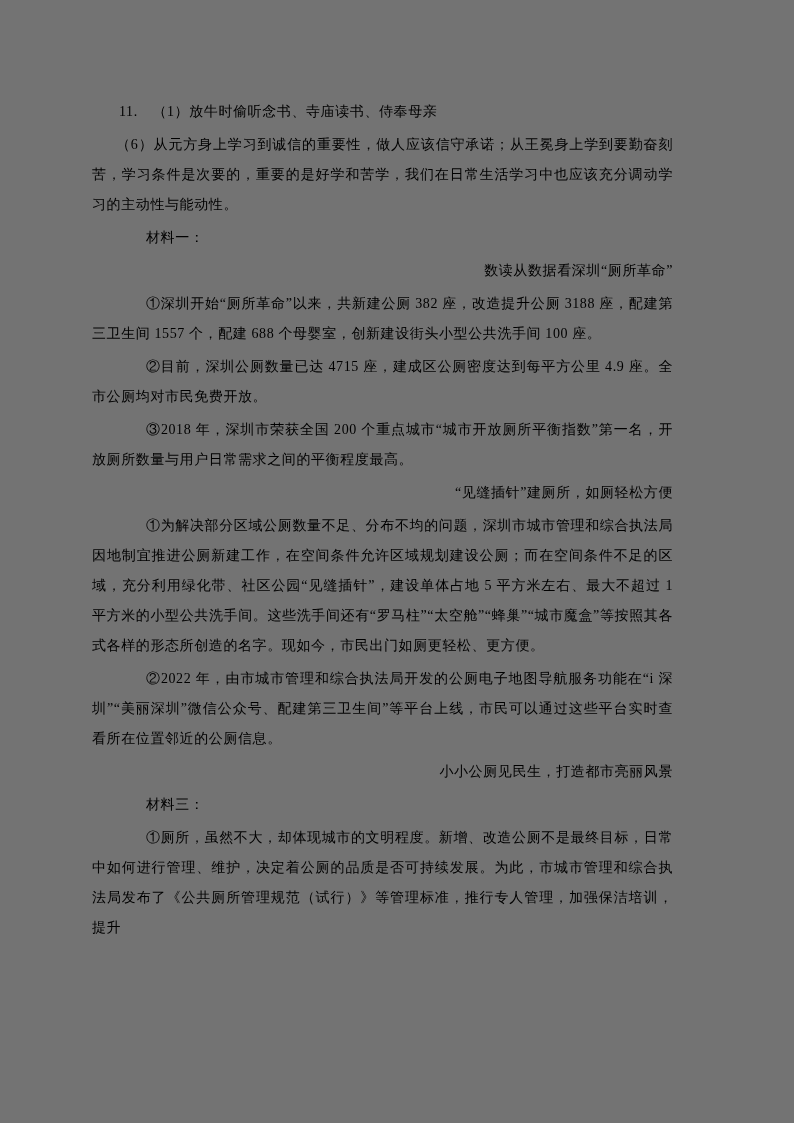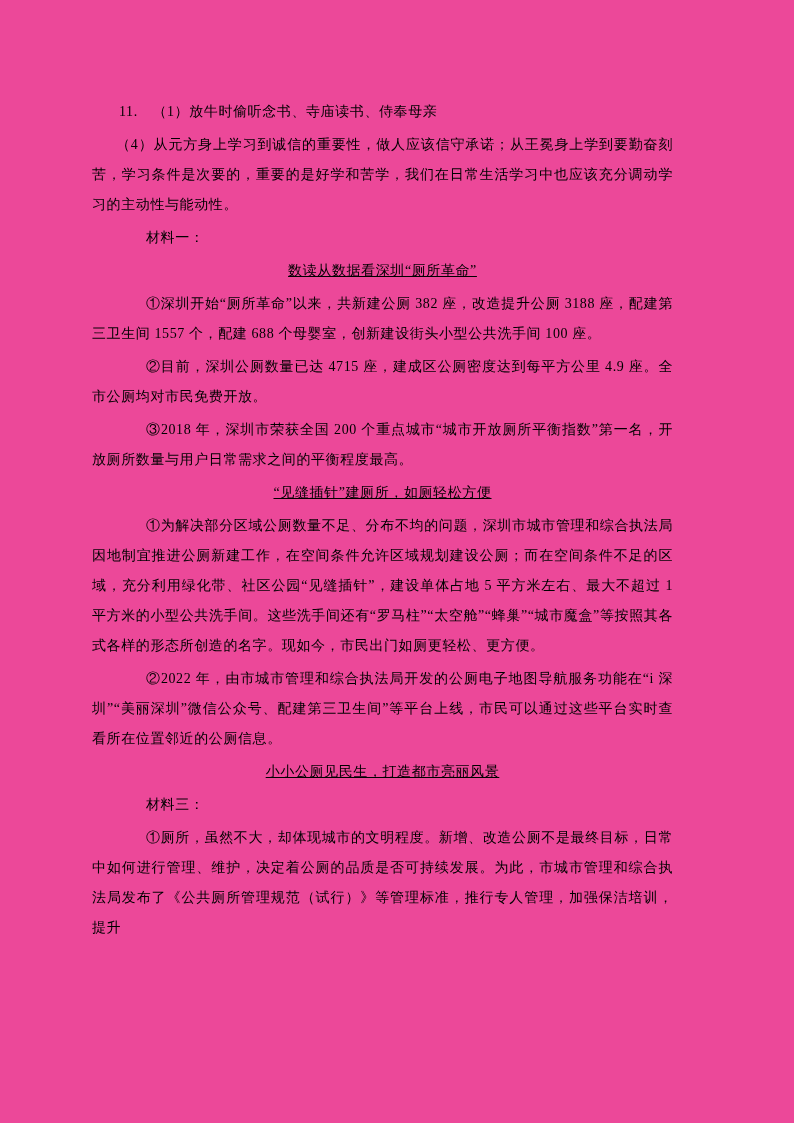--- a/index.html
+++ b/index.html
@@ -4,21 +4,21 @@
 <style>
   html, body {
     margin: 0;
     padding: 0;
     background: #ffffff;
   }
   .doc {
     position: relative;
     width: 794px;
     height: 1123px;
-    background: #ec4899;
+    background: #737373;
     color: #000000;
     font-family: "Liberation Serif", "DejaVu Serif", serif;
     overflow: hidden;
     box-sizing: border-box;
   }
   .text-area {
     box-sizing: border-box;
     padding: 97px 121px 0 92px;
   }
   .para {
@@ -26,33 +26,32 @@
     font-size: 14px;
     line-height: 30px;
     letter-spacing: 0.6px;
     text-align: justify;
     word-break: break-all;
   }
   .indent-list { text-indent: 27px; }   
   .indent-sub  { text-indent: 24px; }   
   .indent-body { text-indent: 54px; }   
   .center {
-    text-align: center;
+    text-align: right;
     text-indent: 0;
-    text-decoration: underline;
   }
 </style>
 </head>
 <body>
 
 <div class="doc">
   <div class="text-area">
 
     <p class="para indent-list">11.　（1）放牛时偷听念书、寺庙读书、侍奉母亲</p>
-    <p class="para indent-sub">（4）从元方身上学习到诚信的重要性，做人应该信守承诺；从王冕身上学到要勤奋刻苦，学习条件是次要的，重要的是好学和苦学，我们在日常生活学习中也应该充分调动学习的主动性与能动性。</p>
+    <p class="para indent-sub">（6）从元方身上学习到诚信的重要性，做人应该信守承诺；从王冕身上学到要勤奋刻苦，学习条件是次要的，重要的是好学和苦学，我们在日常生活学习中也应该充分调动学习的主动性与能动性。</p>
 
     <p class="para indent-body">材料一：</p>
     <p class="para center">数读从数据看深圳“厕所革命”</p>
     <p class="para indent-body">①深圳开始“厕所革命”以来，共新建公厕 382 座，改造提升公厕 3188 座，配建第三卫生间 1557 个，配建 688 个母婴室，创新建设街头小型公共洗手间 100 座。</p>
     <p class="para indent-body">②目前，深圳公厕数量已达 4715 座，建成区公厕密度达到每平方公里 4.9 座。全市公厕均对市民免费开放。</p>
     <p class="para indent-body">③2018 年，深圳市荣获全国 200 个重点城市“城市开放厕所平衡指数”第一名，开放厕所数量与用户日常需求之间的平衡程度最高。</p>
 
     <p class="para center">“见缝插针”建厕所，如厕轻松方便</p>
     <p class="para indent-body">①为解决部分区域公厕数量不足、分布不均的问题，深圳市城市管理和综合执法局因地制宜推进公厕新建工作，在空间条件允许区域规划建设公厕；而在空间条件不足的区域，充分利用绿化带、社区公园“见缝插针”，建设单体占地 5 平方米左右、最大不超过 1 平方米的小型公共洗手间。这些洗手间还有“罗马柱”“太空舱”“蜂巢”“城市魔盒”等按照其各式各样的形态所创造的名字。现如今，市民出门如厕更轻松、更方便。</p>
     <p class="para indent-body">②2022 年，由市城市管理和综合执法局开发的公厕电子地图导航服务功能在“i 深圳”“美丽深圳”微信公众号、配建第三卫生间”等平台上线，市民可以通过这些平台实时查看所在位置邻近的公厕信息。</p>

